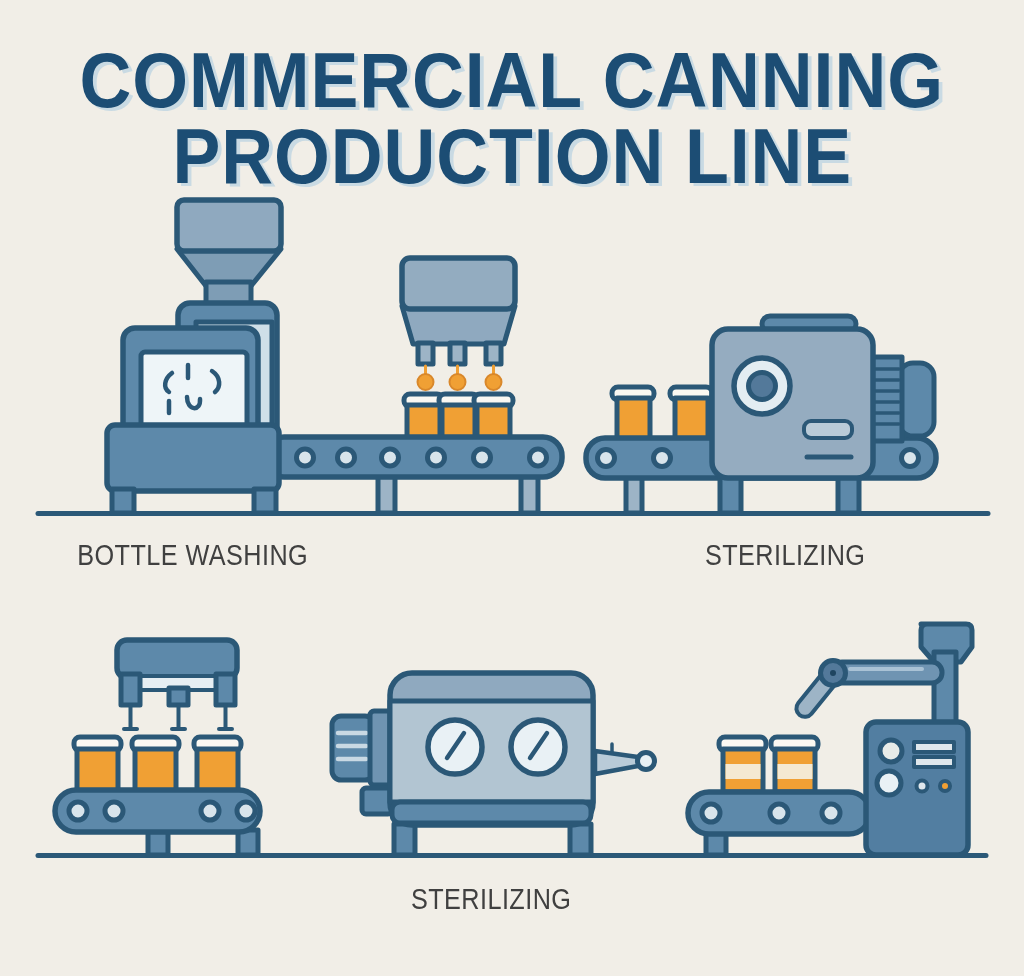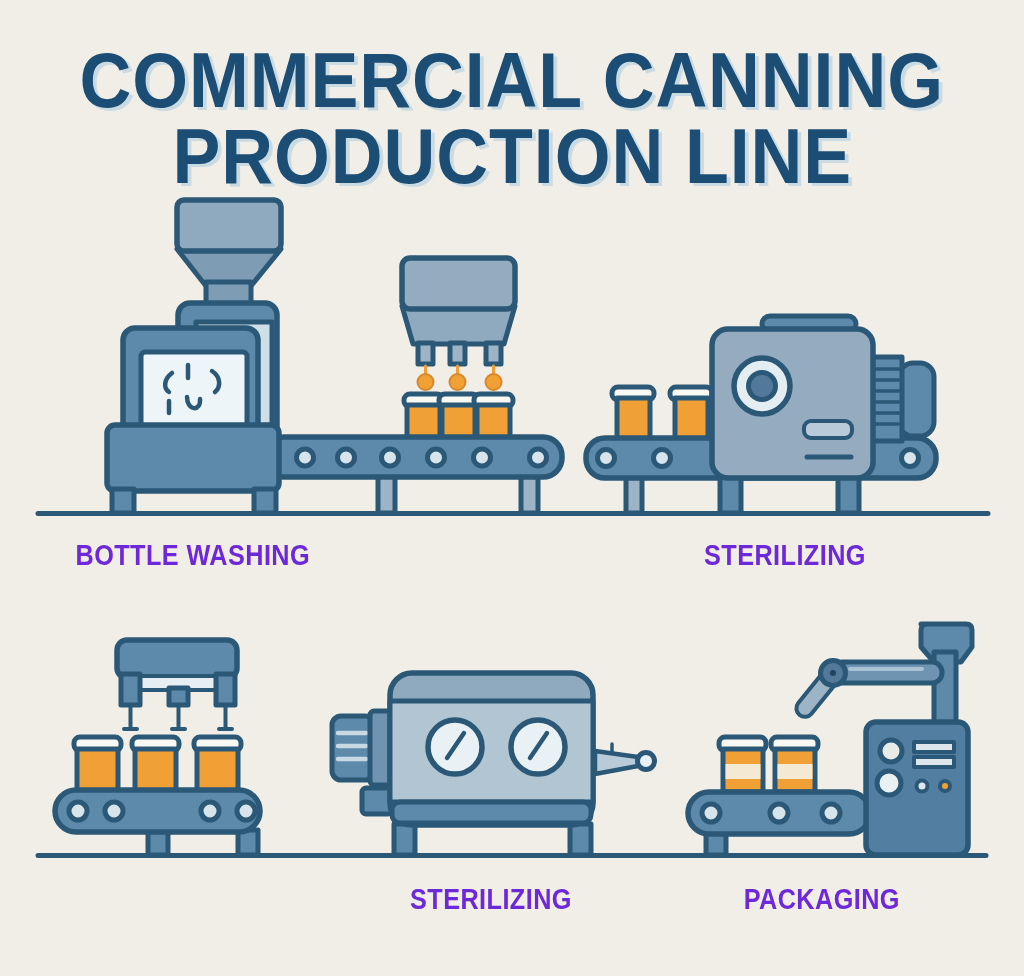--- a/index.html
+++ b/index.html
@@ -16,21 +16,21 @@
   .t-line{text-align:center;font-weight:bold;font-size:78px;line-height:76px;white-space:nowrap;}
   .t-line .cond{
     display:inline-block;transform:scaleX(.92);transform-origin:center;
     letter-spacing:1px;white-space:nowrap;
     text-shadow:4px 3px 0 rgba(168,203,224,.55);
   }
   .t-line2{}
   
   .stage-label{
     position:absolute;width:320px;text-align:center;
-    color:#6d28d9;font-weight:bold;font-size:29px;line-height:30px;white-space:nowrap;
+    color:#404040;font-weight:normal;font-size:29px;line-height:30px;white-space:nowrap;
   }
   .stage-label .cond{display:inline-block;transform:scaleX(.87);transform-origin:center;letter-spacing:.5px;}
   .lab-t{top:540px;}
   .lab-b{top:884px;}
   
   .row{position:absolute;left:0;width:1024px;display:block;}
   .row1{top:188px;height:330px;}
   .row2{top:618px;height:242px;}
   svg *{stroke-linejoin:round;stroke-linecap:round;}
   .m  {stroke:#2b5877;stroke-width:5px;}
@@ -262,15 +262,14 @@
         <rect class="m4" x="914" y="757" width="40" height="10" fill="#dfe7ec"></rect>
         <circle class="m4" cx="922" cy="786" r="5.5" fill="#dfe7ec"></circle>
         <circle class="m4" cx="945" cy="786" r="5" fill="#f0a034"></circle>
       </g>
     </g>
   </svg>
 
   <div class="stage-label lab-t" style="left:33px"><span class="cond">BOTTLE WASHING</span></div>
   <div class="stage-label lab-t" style="left:625px"><span class="cond">STERILIZING</span></div>
   <div class="stage-label lab-b" style="left:331px"><span class="cond">STERILIZING</span></div>
-  <div class="stage-label lab-b" style="left:662px"><span class="cond">PACKAGING</span></div>
 
 </div>
 
 </body></html>

